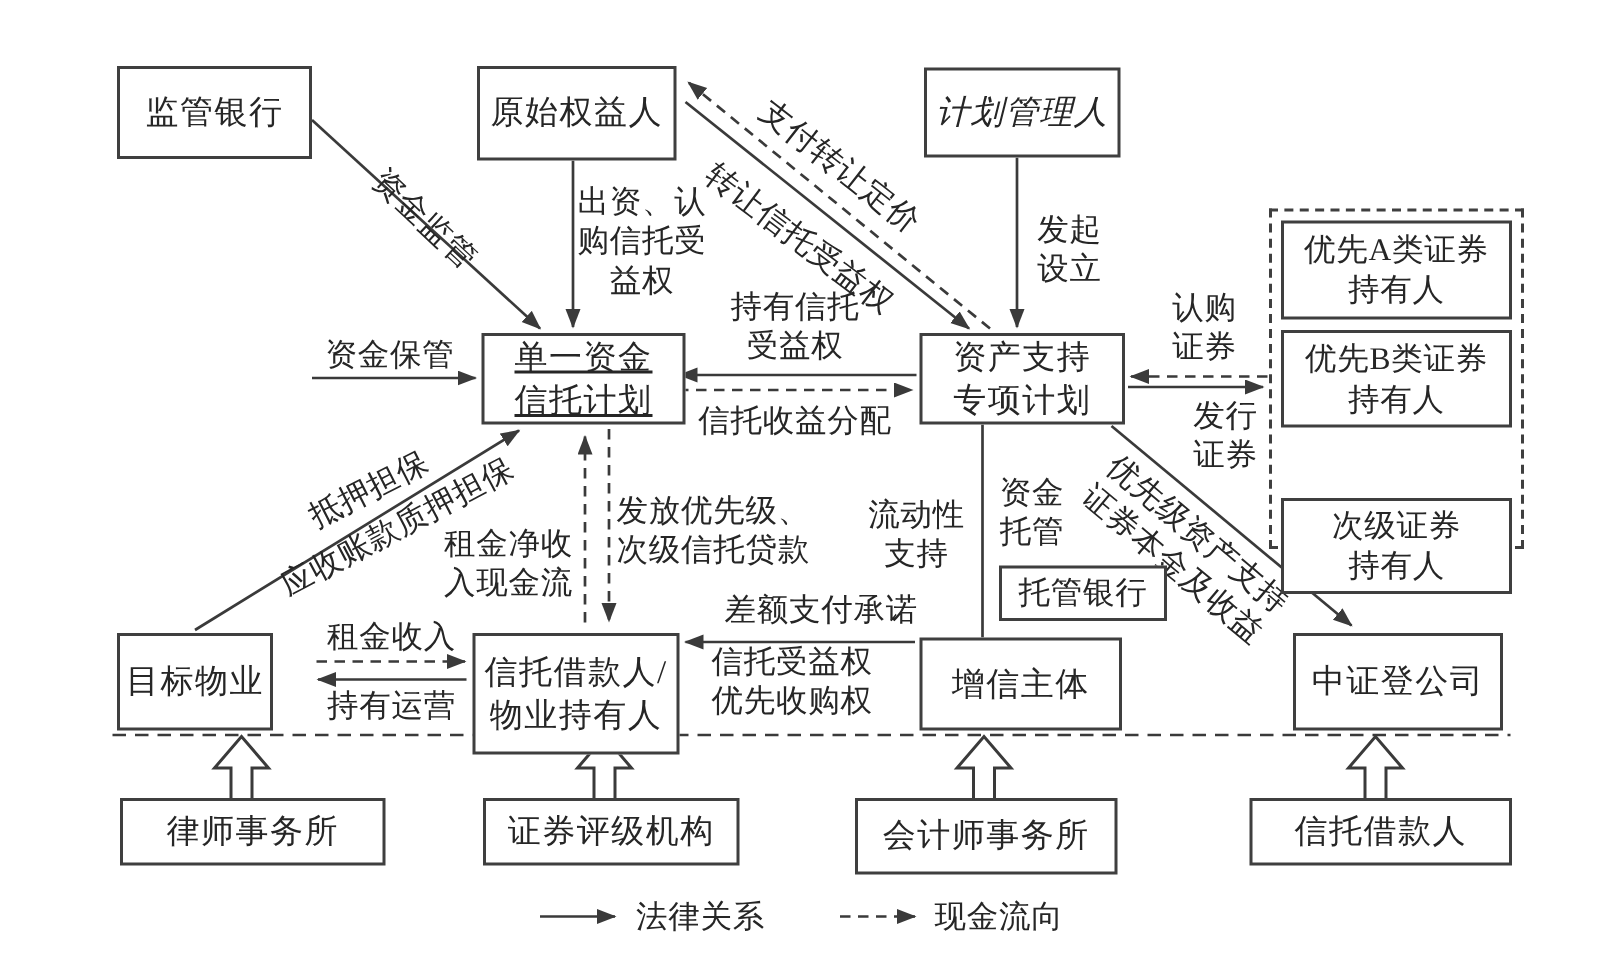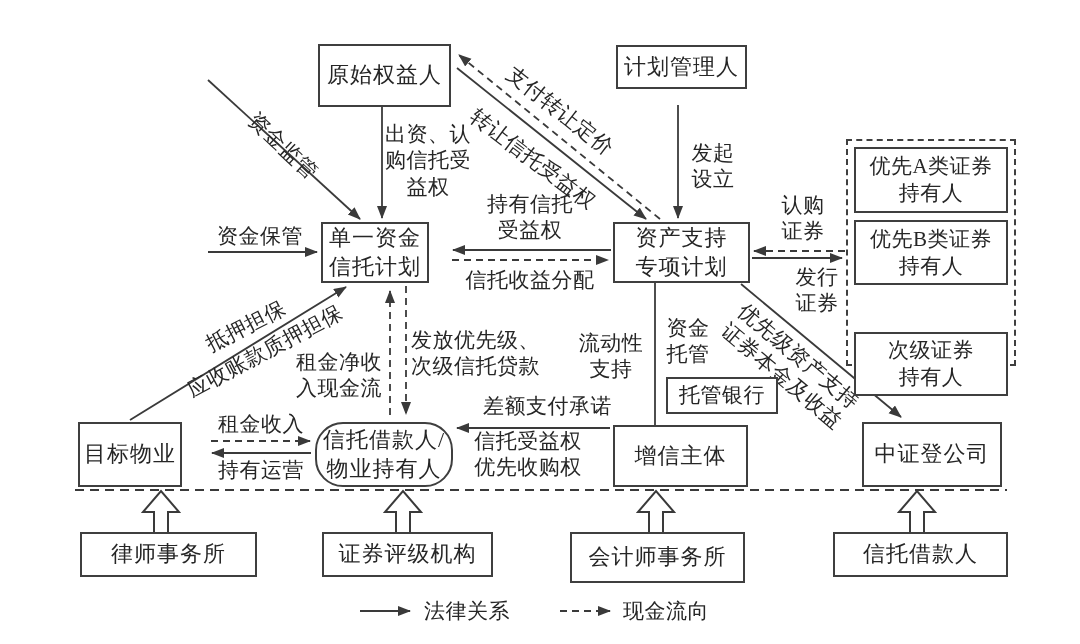--- a/index.html
+++ b/index.html
@@ -105,34 +105,35 @@
   <div class="lbl" style="left:461px;top:428px;width:134px;">信托受益权
 优先收购权</div>
   <div class="lbl rot" style="left:198px;top:313px;width:96px;transform:rotate(-27deg);">抵押担保</div>
   <div class="lbl rot" style="left:174px;top:338px;width:182px;transform:rotate(-28deg);">应收账款质押担保</div>
 
   <div class="lbl" style="left:417px;top:598px;width:100px;">法律关系</div>
   <div class="lbl" style="left:616px;top:598px;width:100px;">现金流向</div>
 
   <div class="dashed-container" style="left:846px;top:139px;width:170px;height:227px;"></div>
 
+  <div class="box" style="left:78px;top:44px;width:130px;height:62px;">监管银行</div>
   <div class="box" style="left:318px;top:44px;width:133px;height:63px;">原始权益人</div>
-  <div class="box" style="left:616px;top:45px;width:131px;height:44px;">计划管理人</div>
-  <div class="box" style="left:321px;top:222px;width:108px;height:61px;">单一资金
+  <div class="box" style="left:616px;top:45px;width:131px;height:60px;font-style:italic;">计划管理人</div>
+  <div class="box" style="left:321px;top:222px;width:136px;height:61px;text-decoration:underline;">单一资金
 信托计划</div>
   <div class="box" style="left:613px;top:222px;width:137px;height:61px;">资产支持
 专项计划</div>
   <div class="box small" style="left:854px;top:147px;width:154px;height:66px;">优先A类证券
 持有人</div>
   <div class="box small" style="left:854px;top:220px;width:154px;height:65px;">优先B类证券
 持有人</div>
   <div class="box small" style="left:854px;top:292px;width:154px;height:64px;margin-top:40px;">次级证券
 持有人</div>
   <div class="box" style="left:78px;top:422px;width:104px;height:65px;">目标物业</div>
-  <div class="box" style="left:315px;top:422px;width:138px;height:65px;border-radius:28px;">信托借款人/
+  <div class="box" style="left:315px;top:422px;width:138px;height:81px;">信托借款人/
 物业持有人</div>
   <div class="box small" style="left:666px;top:377px;width:112px;height:37px;">托管银行</div>
   <div class="box" style="left:613px;top:425px;width:135px;height:62px;">增信主体</div>
   <div class="box" style="left:862px;top:422px;width:140px;height:65px;">中证登公司</div>
   <div class="box" style="left:80px;top:532px;width:177px;height:45px;">律师事务所</div>
   <div class="box" style="left:322px;top:532px;width:171px;height:45px;">证券评级机构</div>
   <div class="box" style="left:570px;top:532px;width:175px;height:51px;">会计师事务所</div>
   <div class="box" style="left:833px;top:532px;width:175px;height:45px;">信托借款人</div>
 
 </div>

